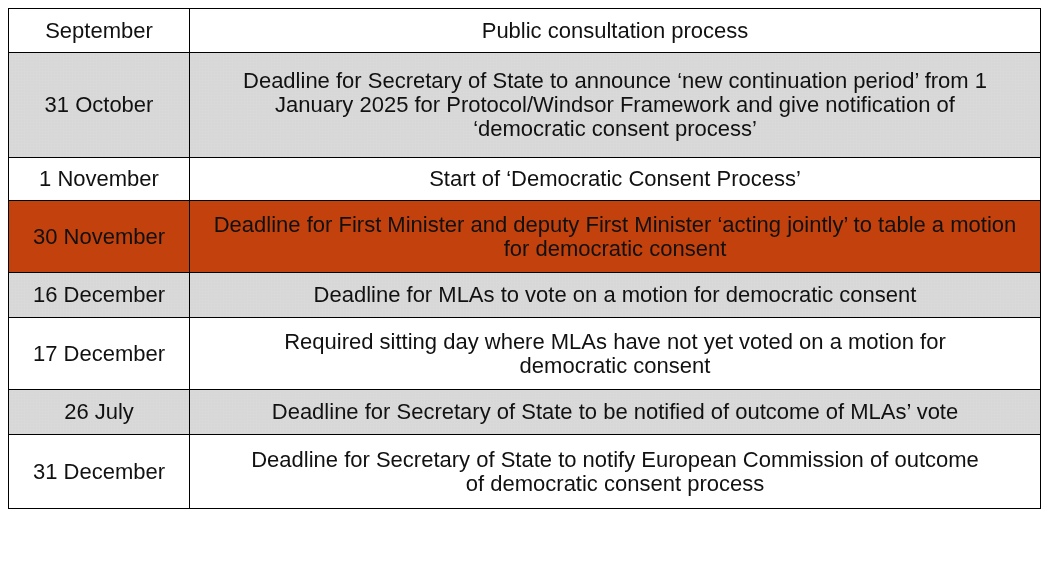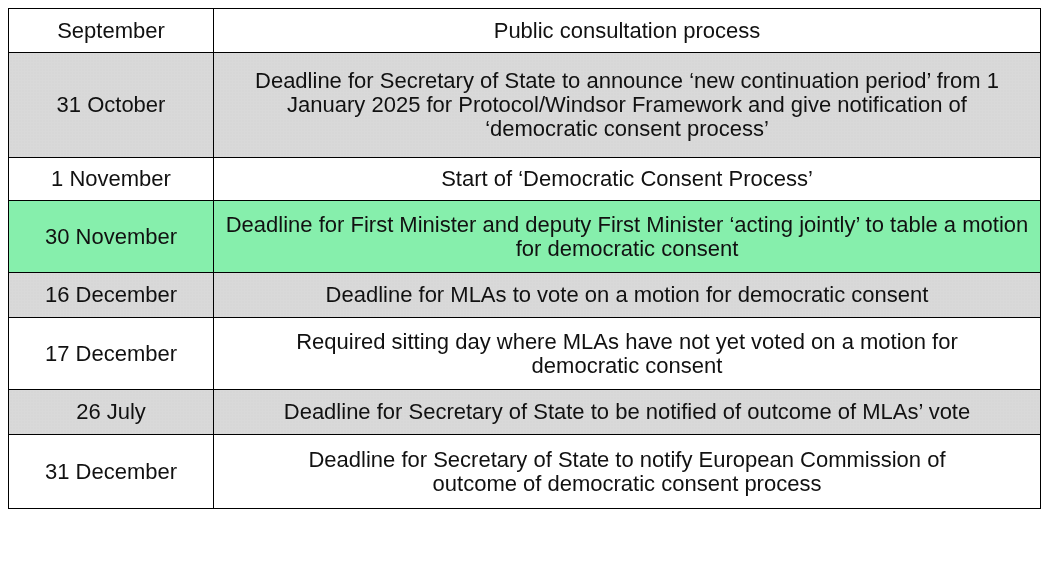--- a/index.html
+++ b/index.html
@@ -25,28 +25,28 @@
     }
     table.timeline td {
       border: 1.5px solid #000000;
       text-align: center;
       vertical-align: middle;
       font-size: 22px;
       line-height: 24px;
       padding: 0 10px;
       box-sizing: border-box;
     }
-    td.date-cell { width: 205px; }
+    td.date-cell { width: 181px; }
     tr.shaded td {
       background-color: #d9d9d9;
       background-image: radial-gradient(#cfcfcf 0.6px, transparent 0.8px);
       background-size: 3px 3px;
     }
     tr.shaded-light td {
-      background-color: #86efac;
+      background-color: #c2410c;
     }
   </style>
 </head>
 <body>
 
 <table class="timeline">
   <tbody>
     <tr style="height:44px">
       <td class="date-cell">September</td>
       <td class="event-cell">Public consultation process</td>

